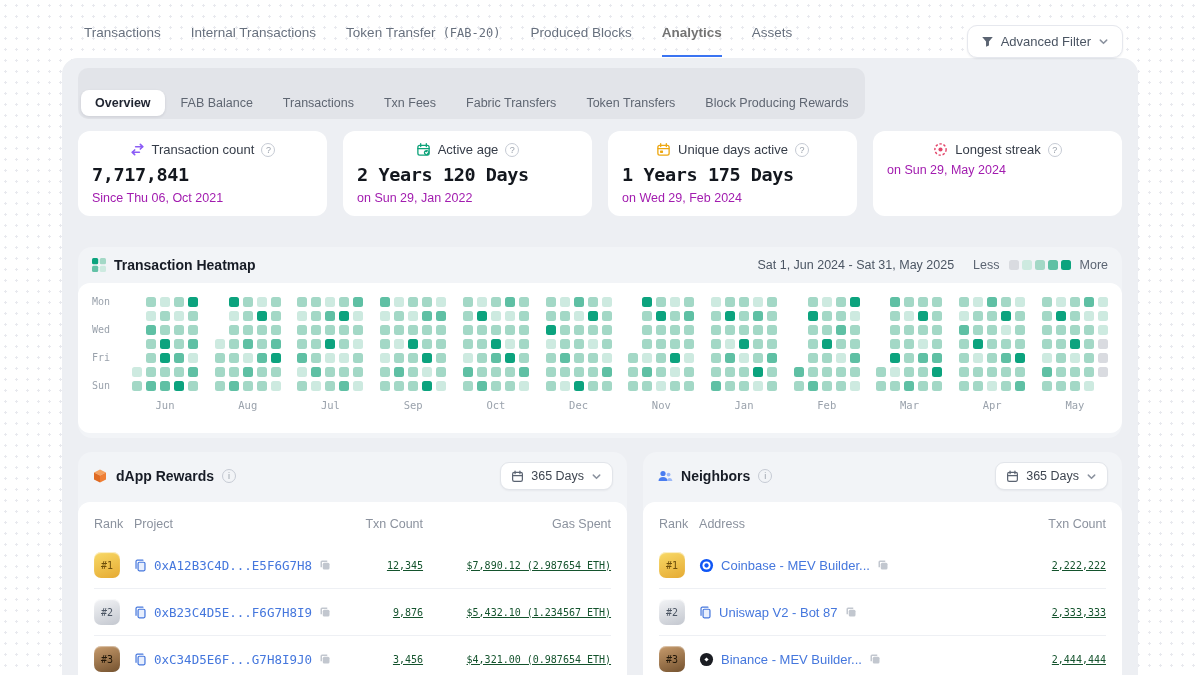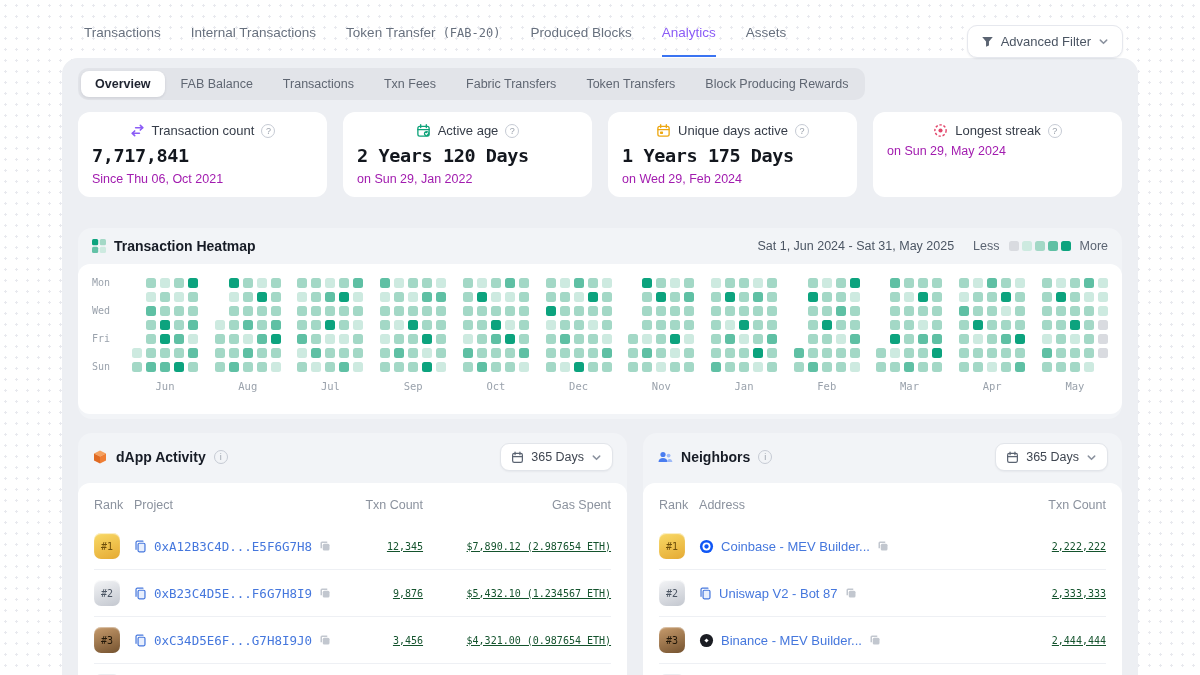--- a/index.html
+++ b/index.html
@@ -9,31 +9,31 @@
     font-family: "Liberation Sans", sans-serif;
     background: #ffffff;
     background-image: radial-gradient(circle, #e8e9ee 1px, transparent 1.3px);
     background-size: 11px 11px;
     color: #1a1f29;
   }
   
   .top { display:flex; align-items:flex-start; padding:25px 77px 0 84px; }
   .tabs { display:flex; gap:30px; }
   .tab { font-size:13.5px; color:#67707e; padding-bottom:15px; cursor:pointer; white-space:nowrap; }
-  .tab.active { color:#8b5cf6; font-weight:400; border-bottom:2.5px solid #3b74f2; }
+  .tab.active { color:#737373; font-weight:700; border-bottom:2.5px solid #3b74f2; }
   .tab .mono { font-family:"DejaVu Sans Mono", monospace; font-size:12px; }
   .filterbtn { margin-left:auto; display:flex; align-items:center; gap:7px;
     background:#fff; border:1px solid #e6e8ee; border-radius:10px; padding:8px 13px;
     font-size:13px; color:#4b5563; box-shadow:0 1px 2px rgba(16,24,40,.07); cursor:pointer; }
   
   .container { margin:0 auto; width:1076px; height:640px; background:#edeff3;
     border-radius:16px; padding:10px 16px 16px; }
   
   .subtabs { display:inline-flex; background:#e2e4e9; border-radius:10px; padding:3px; gap:2px; }
-  .subtab { font-size:12.5px; color:#5f6672; padding:6px 14px; border-radius:8px; cursor:pointer; white-space:nowrap; }
+  .subtab { font-size:12.5px; color:#5f6672; padding:6px 14px; border-radius:8px; cursor:pointer; white-space:nowrap;margin-top:19px; }
   .subtab.active { background:#fff; color:#1f2430; font-weight:700; box-shadow:0 1px 3px rgba(16,24,40,.10); }
   
   .stats { display:grid; grid-template-columns:repeat(4,1fr); gap:16px; margin-top:12px; }
   .card { background:#fff; border-radius:12px; padding:11px 14px; }
   .card-head { display:flex; align-items:center; gap:7px; font-size:13px; color:#353c48; font-weight:500;justify-content:center; }
   .icn { display:inline-flex; align-items:center; }
   .help { width:14px; height:14px; border:1.2px solid #c6cbd4; border-radius:50%;
     color:#9aa1ab; font-size:9px; display:inline-flex; align-items:center; justify-content:center; cursor:pointer; }
   .card-value { margin-top:7px; font-family:"DejaVu Sans Mono", monospace; font-weight:700;
     font-size:18.5px; letter-spacing:-0.4px; color:#13171e; }
@@ -707,21 +707,21 @@
 
     <div class="section">
       <div class="panel-head">
         <span class="icn">
             <svg width="16" height="16" viewBox="0 0 16 16">
               <path d="M8 1.5 14 4.5 8 7.5 2 4.5Z" fill="#f5a15f"></path>
               <path d="M2 4.5 8 7.5v7l-6-3Z" fill="#e06a22"></path>
               <path d="M14 4.5 8 7.5v7l6-3Z" fill="#ef7e34"></path>
             </svg>
           </span>
-        <span class="sec-title">dApp Activity</span>
+        <span class="sec-title">dApp Rewards</span>
         <span class="help">i</span>
         <div class="select">
           <span class="icn">
               <svg width="13" height="13" viewBox="0 0 16 16" fill="none" stroke="#5b6472" stroke-width="1.5" stroke-linecap="round">
                 <rect x="2" y="3" width="12" height="11" rx="2"></rect>
                 <path d="M5 1.5v3M11 1.5v3M2 7h12"></path>
               </svg>
             </span>
           <span>365 Days</span>
           <span class="icn">

